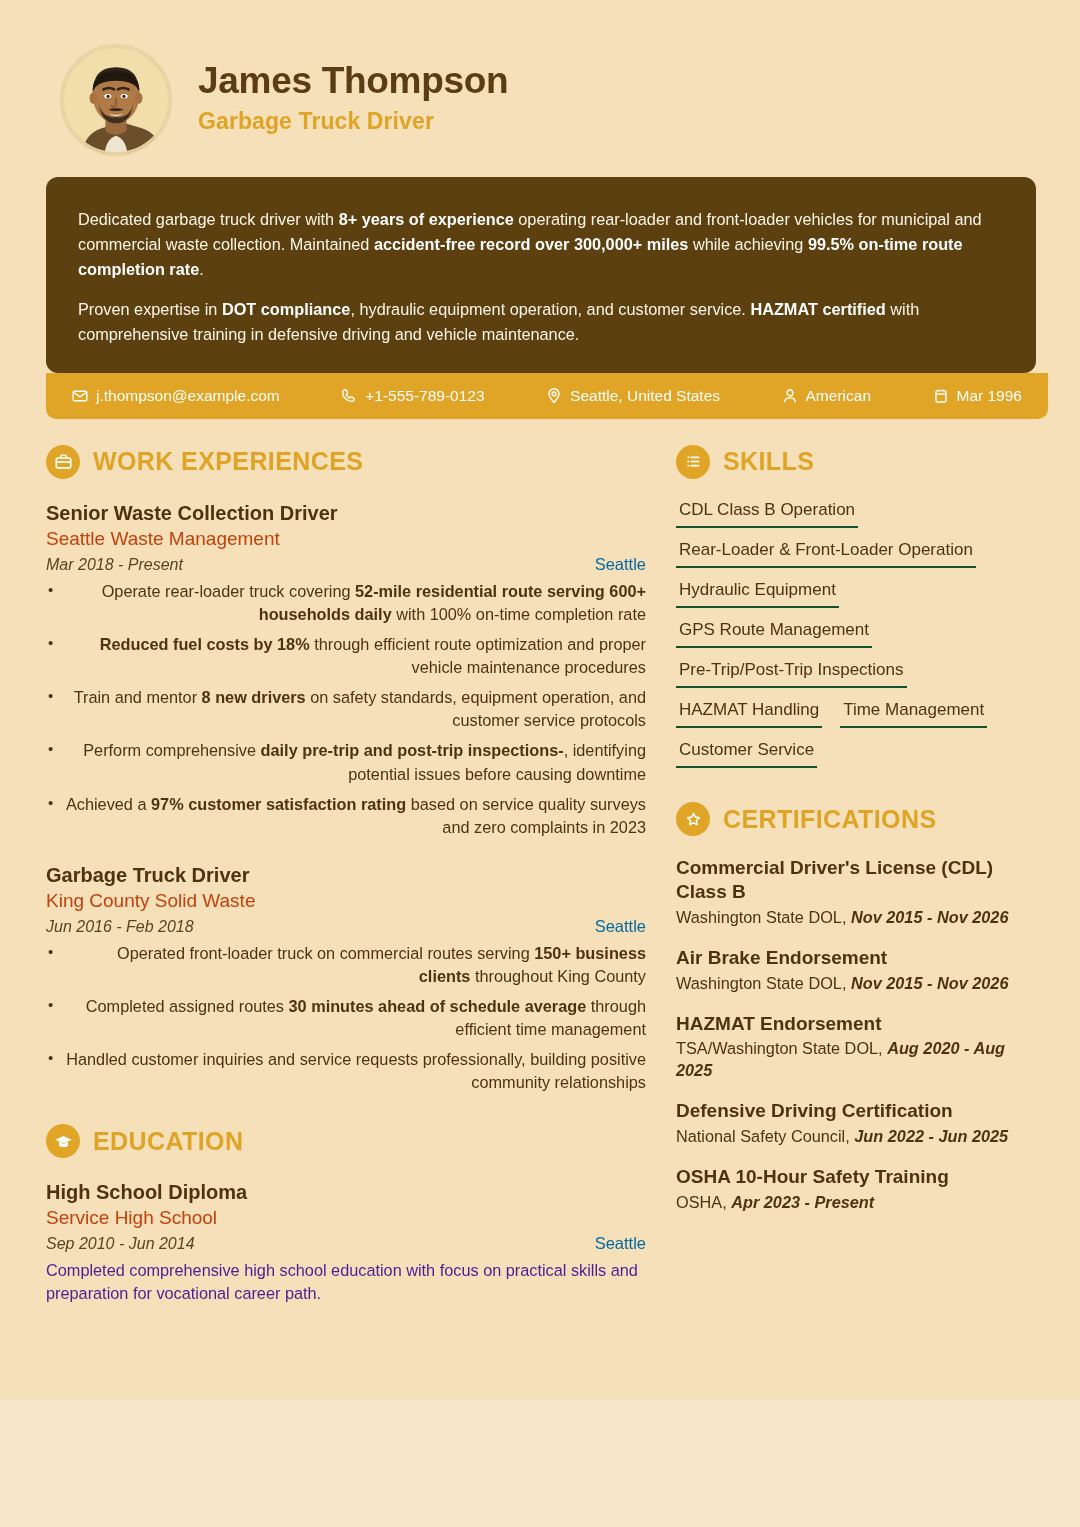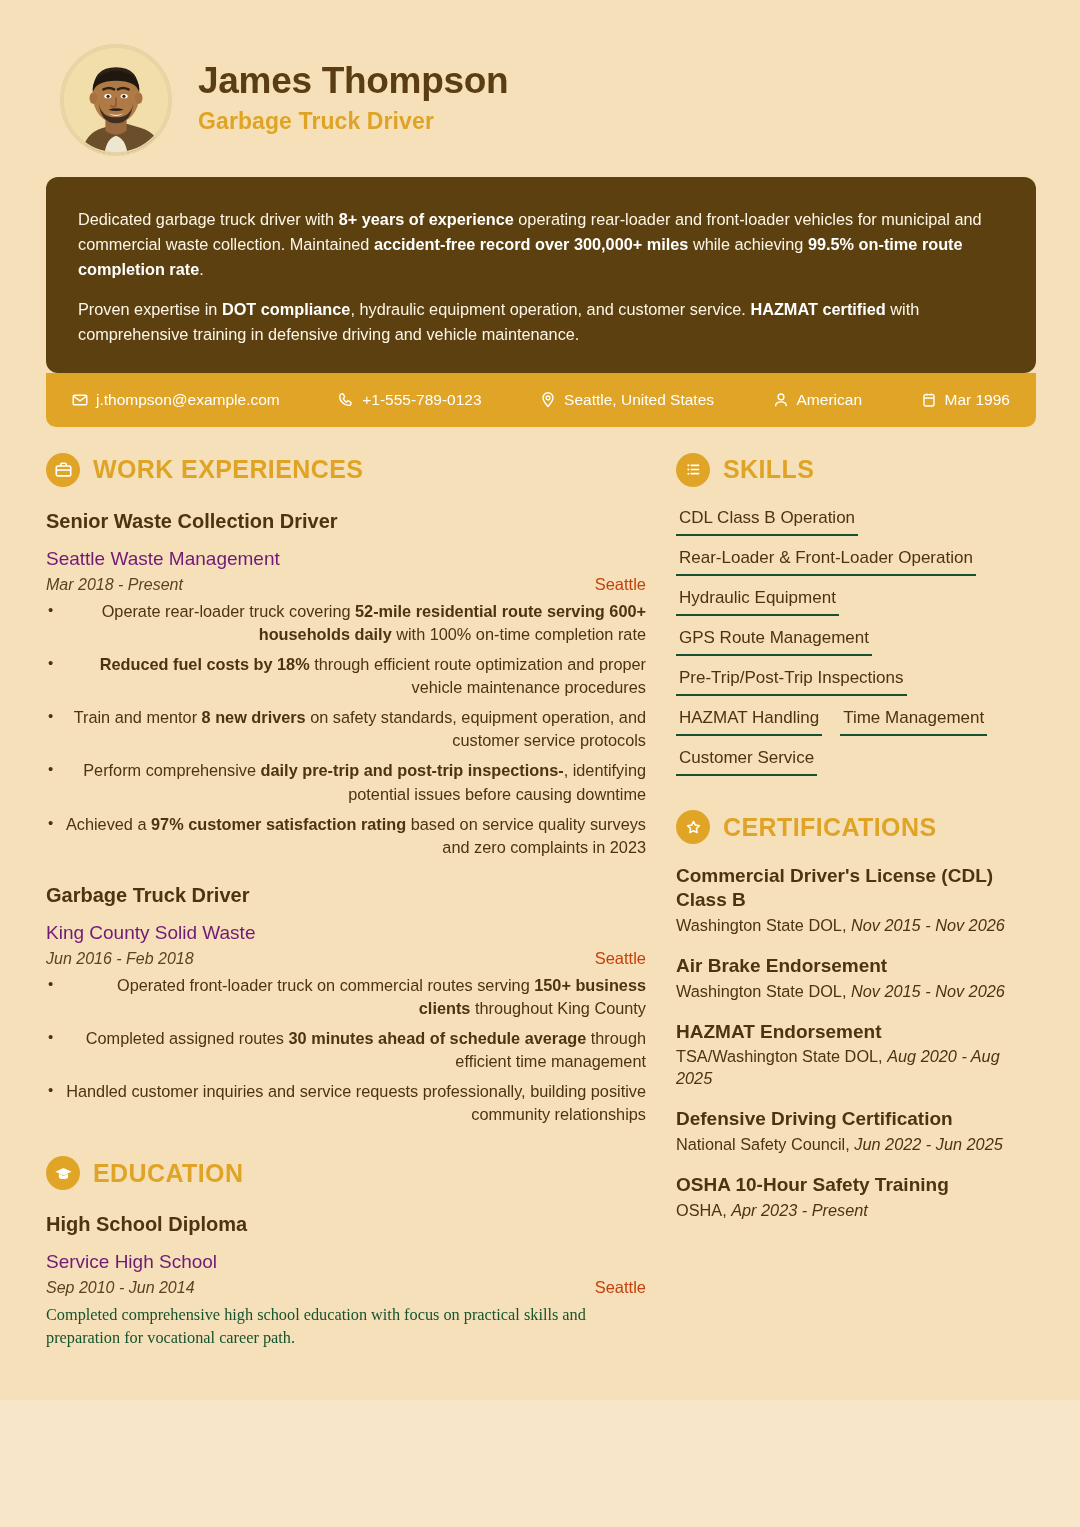--- a/index.html
+++ b/index.html
@@ -66,24 +66,24 @@
     color: #fdf6e8;
     font-size: 16.3px;
     line-height: 1.52;
     margin-bottom: 16px;
   }
   .summary-card p:last-child { margin-bottom: 0; }
   .summary-card b { font-weight: 700; color: #ffffff; }
 
   
   .contact-bar {
-    margin: 0 44px 0 46px;
+    margin: 0 32px 0 46px;
     background: #e0a526;
     border-radius: 0 0 10px 10px;
-    height: 54px;
+    height: 46px;
     display: flex;
     align-items: center;
     justify-content: space-between;
     padding: 0 26px;
   }
   .contact-item {
     display: flex;
     align-items: center;
     gap: 8px;
     color: #ffffff;
@@ -129,39 +129,39 @@
   .entry { margin-bottom: 24px; }
   .entry:last-child { margin-bottom: 0; }
   .entry-title {
     font-size: 20px;
     font-weight: 700;
     color: #4d3310;
     line-height: 1.25;
   }
   .entry-org {
     font-size: 19px;
-    color: #701a75;
+    color: #c2410c;
     line-height: 1.3;
-    margin-top: 13px;
+    margin-top: 1px;
   }
   .entry-meta {
     display: flex;
     justify-content: space-between;
     align-items: baseline;
     margin-top: 3px;
     margin-bottom: 6px;
   }
   .entry-dates {
     font-size: 16px;
     font-style: italic;
     color: #5a4320;
   }
   .entry-loc {
     font-size: 16.5px;
-    color: #c2410c;
+    color: #0369a1;
   }
   ul.bullets { list-style: none; text-align: right; }
   ul.bullets li {
     position: relative;
     padding-left: 17px;
     font-size: 16.3px;
     line-height: 1.42;
     color: #4d3310;
     margin-bottom: 7px;
   }
@@ -171,22 +171,21 @@
     position: absolute;
     left: 2px;
     top: -1px;
     font-size: 15px;
     color: #4d3310;
   }
   ul.bullets b { font-weight: 700; }
   .entry-desc {
     font-size: 16.3px;
     line-height: 1.42;
-    color: #14532d;
-    font-family: Liberation Serif, serif;
+    color: #4c1d95;
   }
 
   
   .skills-wrap {
     display: flex;
     flex-wrap: wrap;
     gap: 11px 18px;
     margin-bottom: 34px;
   }
   .skill {
@@ -205,21 +204,21 @@
     font-weight: 700;
     color: #4d3310;
     line-height: 1.25;
   }
   .cert-sub {
     font-size: 16.3px;
     color: #4d3310;
     line-height: 1.35;
     margin-top: 2px;
   }
-  .cert-sub i { font-style: italic; }
+  .cert-sub i { font-style: italic; font-weight: bold; }
 </style>
 </head>
 <body>
 
 <div class="page">
 
   <div class="header">
     <div class="avatar">
       <svg viewBox="0 0 112 112" aria-hidden="true">
         <defs>

